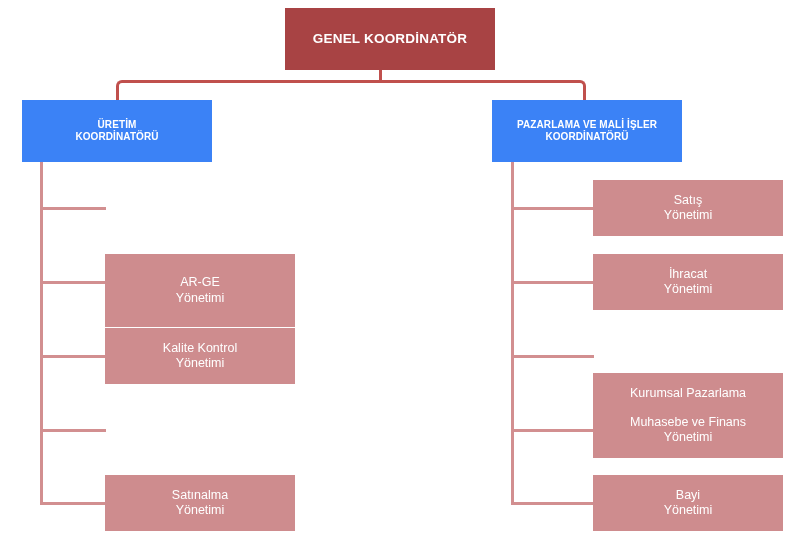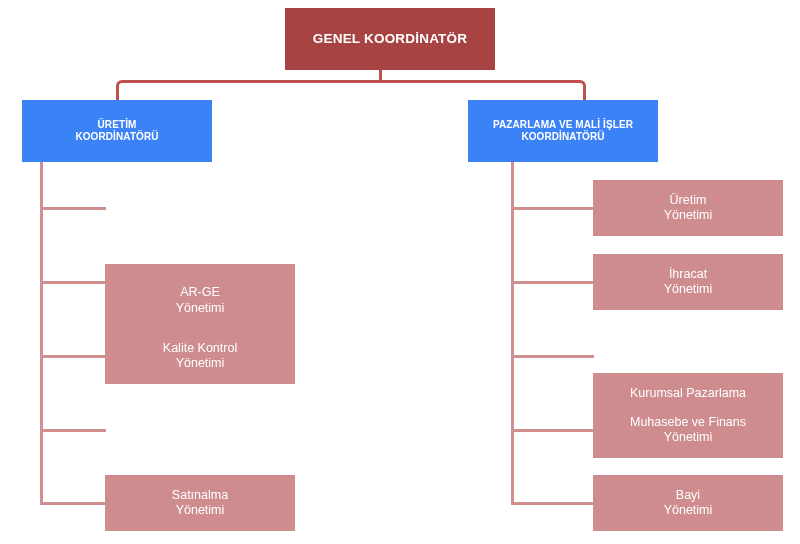--- a/index.html
+++ b/index.html
@@ -110,48 +110,48 @@
   </div>
 
   <div class="trunk" style="left:40px; top:162px; height:341px;"></div>
 
   <div class="branch" style="left:40px; top:207px; width:66px;"></div>
   <div class="branch" style="left:40px; top:281px; width:66px;"></div>
   <div class="branch" style="left:40px; top:355px; width:66px;"></div>
   <div class="branch" style="left:40px; top:429px; width:66px;"></div>
   <div class="branch" style="left:40px; top:502px; width:66px;"></div>
 
-  <div class="node node-leaf" style="left:105px; top:264px; width:190px; height:73px;text-align:center;">
+  <div class="node node-leaf" style="left:105px; top:254px; width:190px; height:73px;text-align:center;">
     <span>AR-GE
 Yönetimi</span>
   </div>
   <div class="node node-leaf" style="left:105px; top:328px; width:190px; height:56px;">
     <span>Kalite Kontrol
 Yönetimi</span>
   </div>
   <div class="node node-leaf" style="left:105px; top:475px; width:190px; height:56px;">
     <span>Satınalma
 Yönetimi</span>
   </div>
 
-  <div class="node node-coord" style="left:468px; top:100px; width:190px; height:62px;text-align:center;">
+  <div class="node node-coord" style="left:492px; top:100px; width:190px; height:62px;text-align:center;">
     <span>PAZARLAMA VE MALİ İŞLER
 KOORDİNATÖRÜ</span>
   </div>
 
   <div class="trunk" style="left:511px; top:162px; height:341px;"></div>
 
   <div class="branch" style="left:511px; top:207px; width:83px;"></div>
   <div class="branch" style="left:511px; top:281px; width:83px;"></div>
   <div class="branch" style="left:511px; top:355px; width:83px;"></div>
   <div class="branch" style="left:511px; top:429px; width:83px;"></div>
   <div class="branch" style="left:511px; top:502px; width:83px;"></div>
 
   <div class="node node-leaf" style="left:593px; top:180px; width:190px; height:56px;">
-    <span>Üretim
+    <span>Satış
 Yönetimi</span>
   </div>
   <div class="node node-leaf" style="left:593px; top:254px; width:190px; height:56px;">
     <span>İhracat
 Yönetimi</span>
   </div>
   <div class="node node-leaf" style="left:593px; top:328px; width:190px; height:56px;margin-top:45px;">
     <span>Kurumsal Pazarlama
 Yönetimi</span>
   </div>

